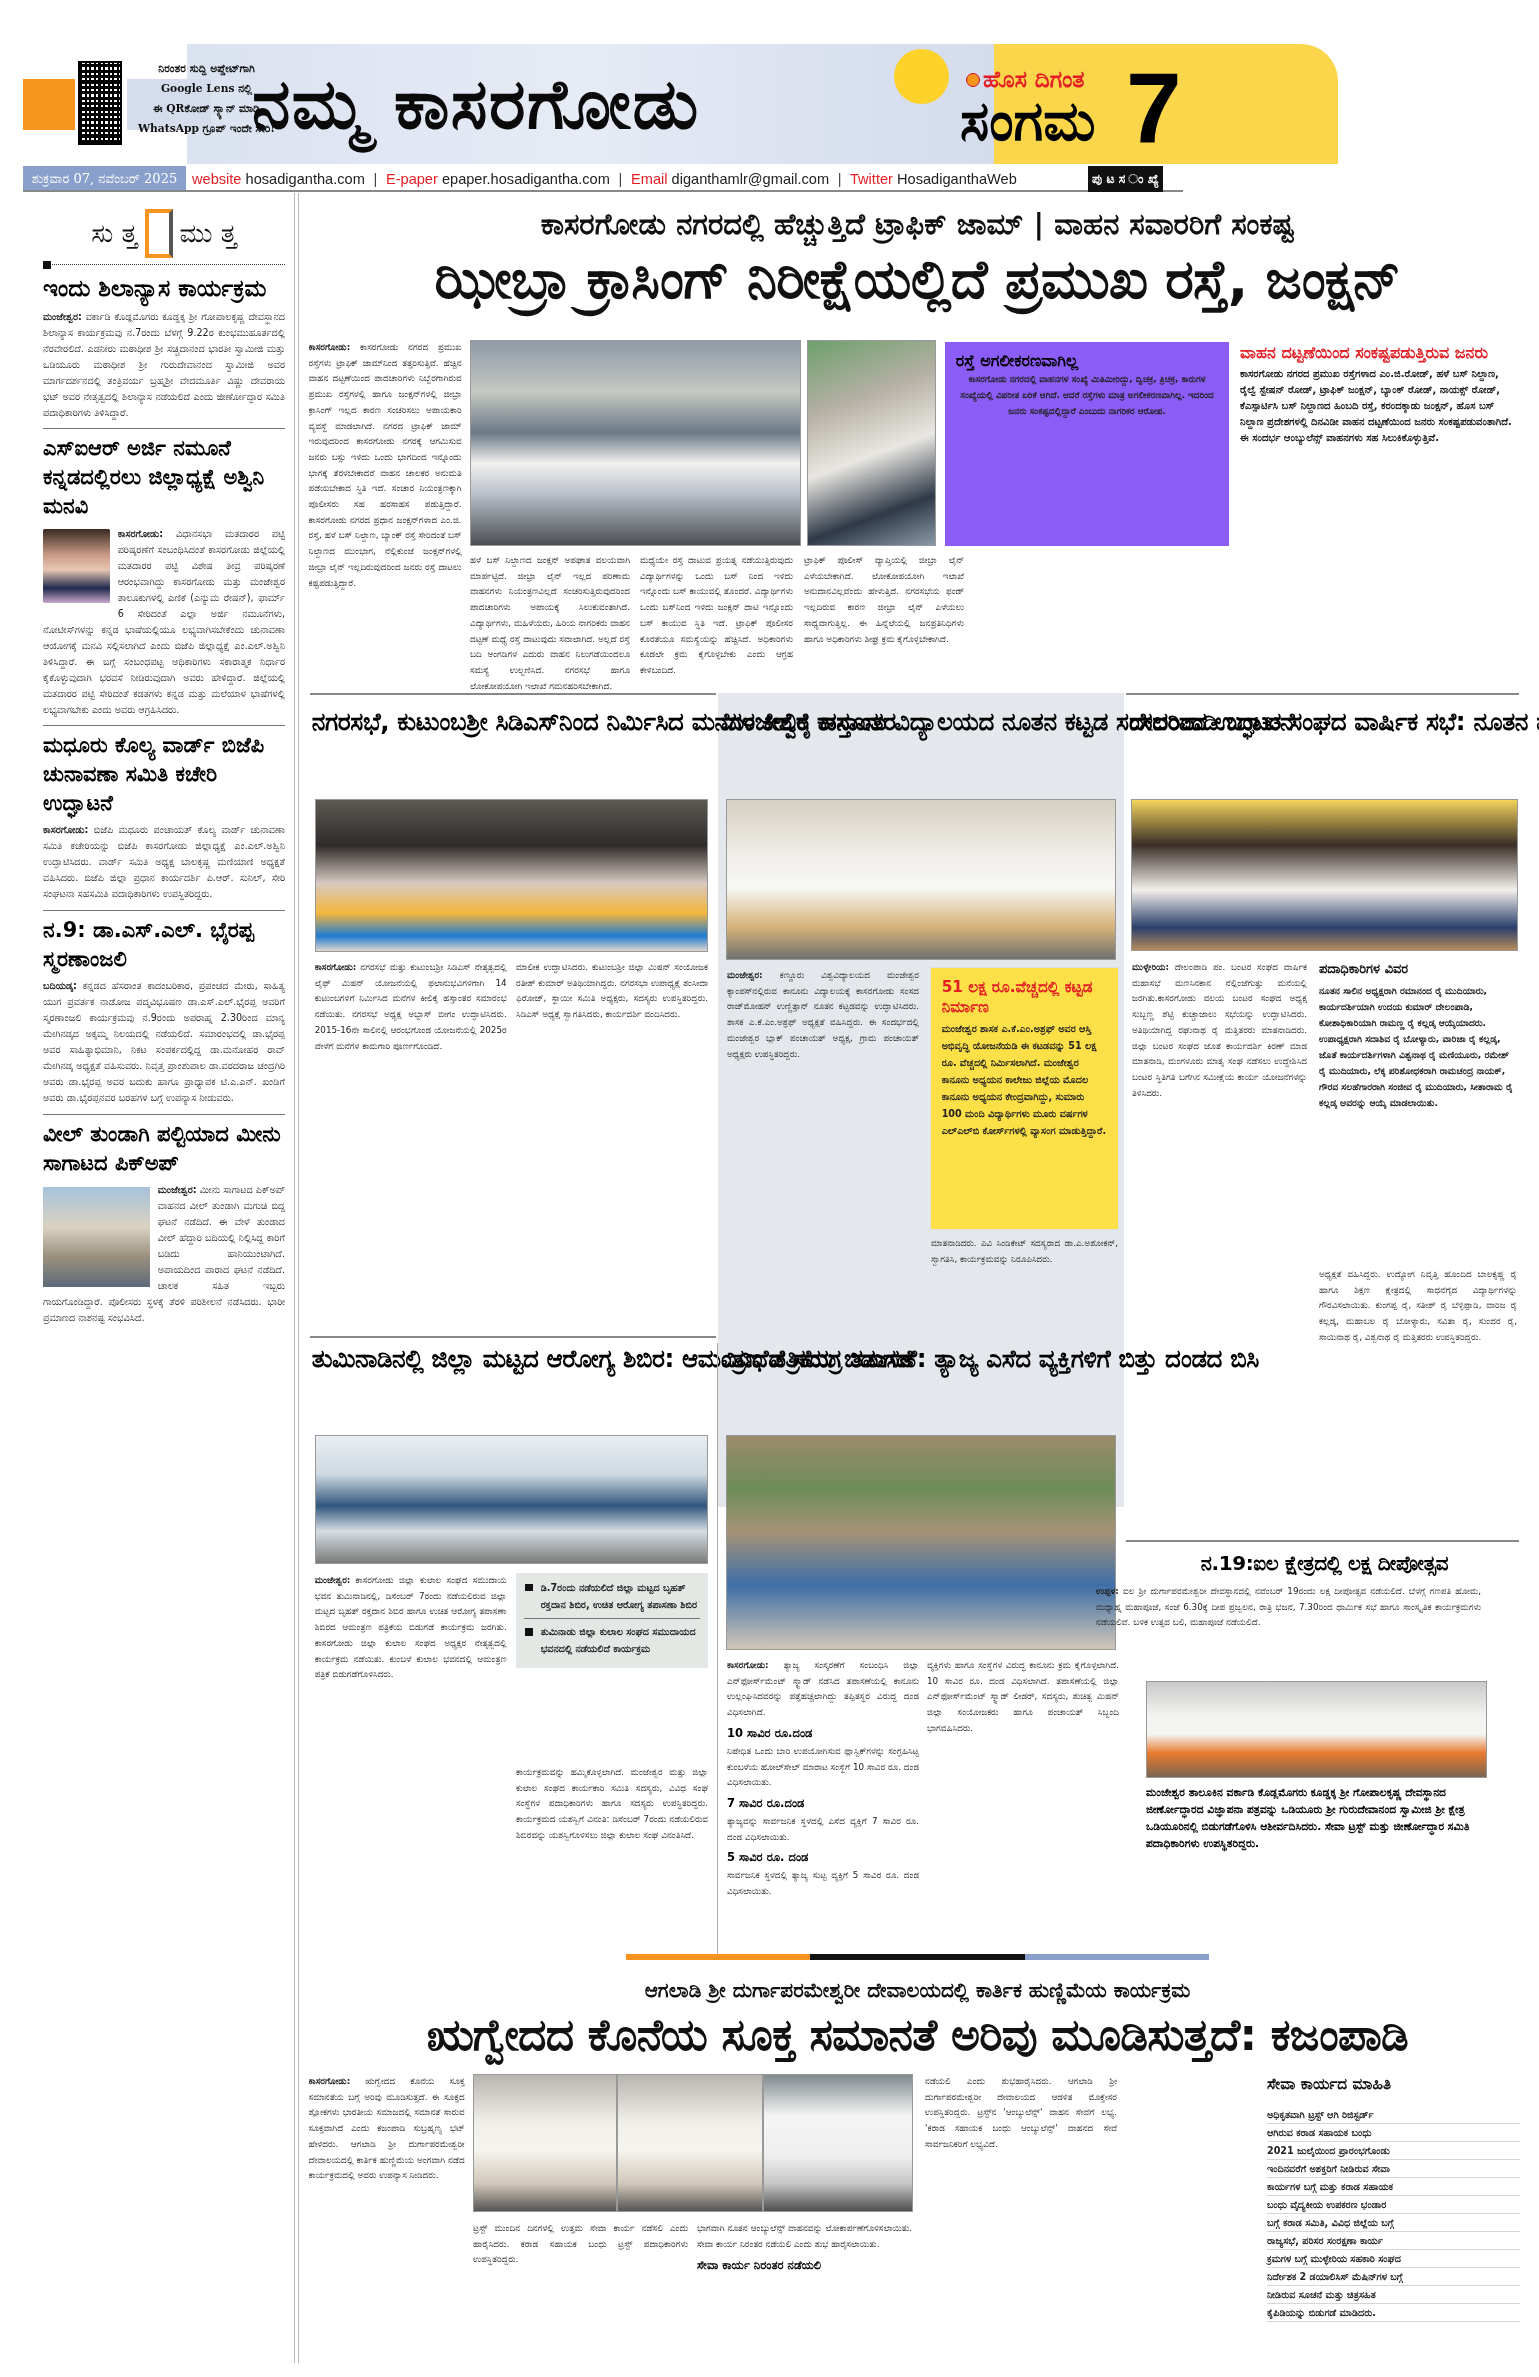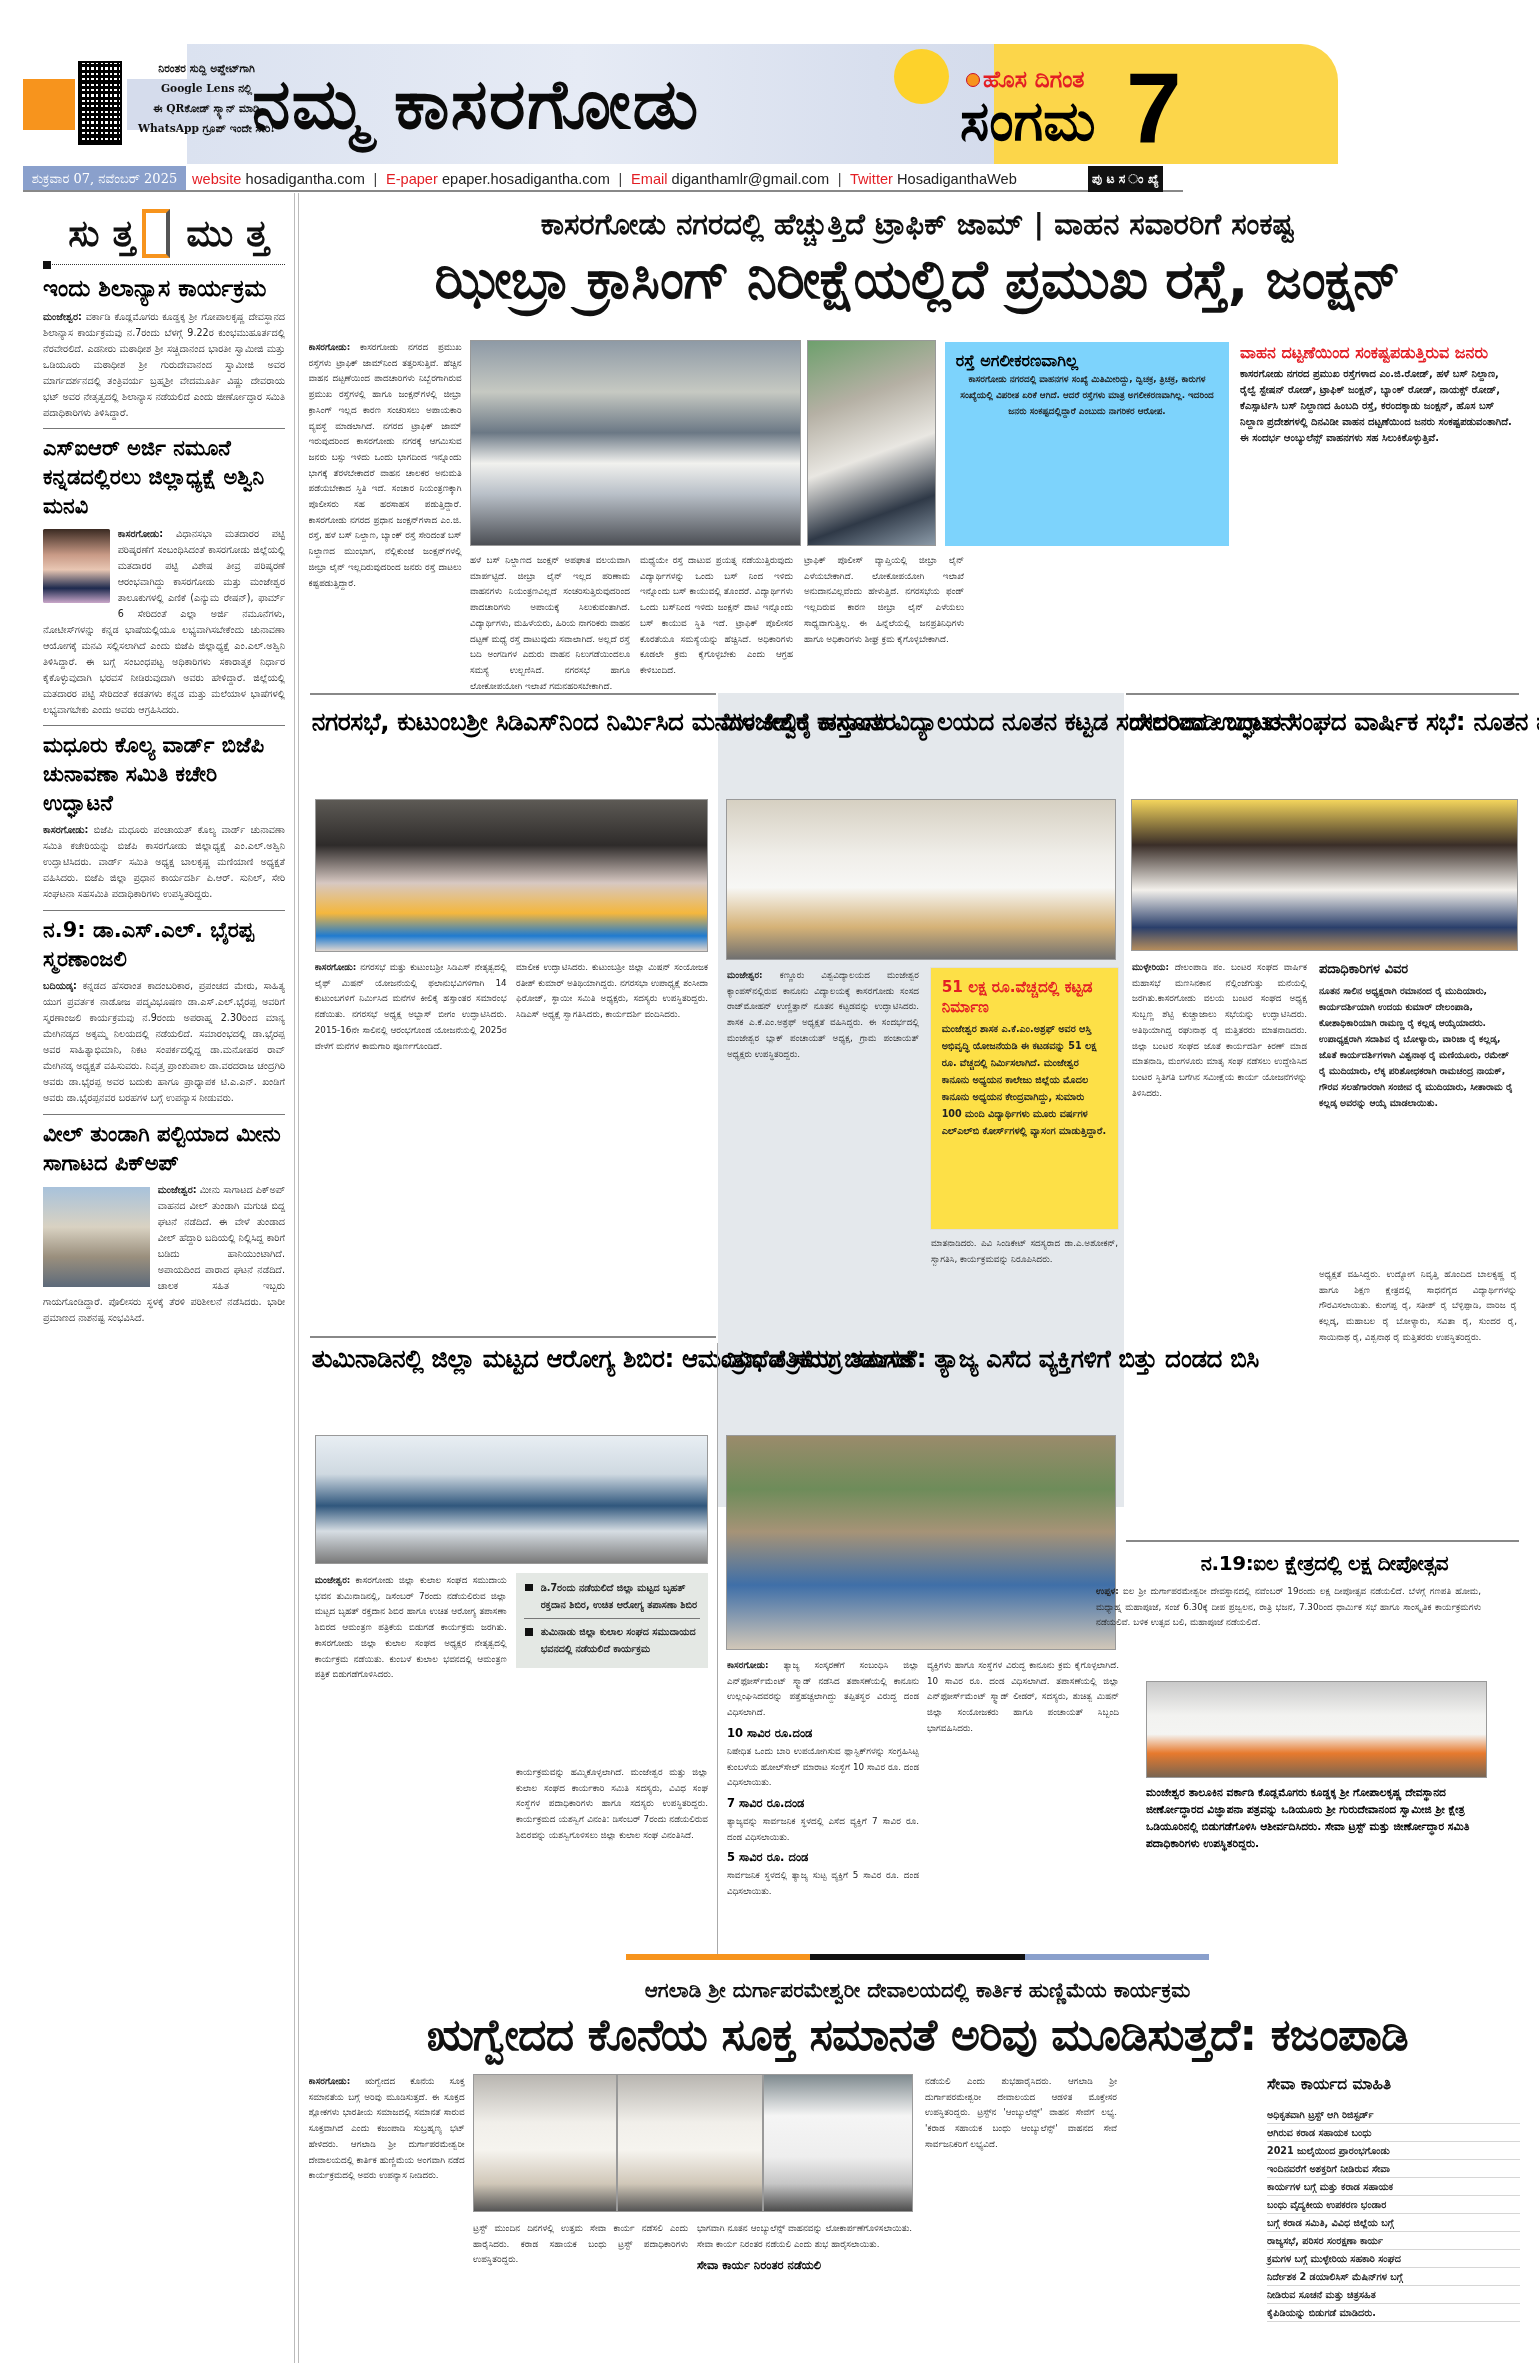--- a/index.html
+++ b/index.html
@@ -29,21 +29,21 @@
   .contact-row .lbl { color: #e31e24; }
   .contact-row .sep { color: #444; margin: 0 4.6px; }
   .contact-rule { position: absolute; left: 186px; top: 190px; width: 997px; height: 1.5px; background: #888; }
   .edition-tag { position: absolute; left: 1088px; top: 166px; width: 75px; height: 26px; background: #111; color: #fff; font-size: 12.3px; line-height: 26px; text-align: center; font-weight: bold; }
   .date-rule { position: absolute; left: 23px; top: 190px; width: 163px; height: 1.5px; background: #888; }
 
   
   .left-col { position: absolute; left: 43px; top: 209px; width: 242px; }
   .col-divider { position: absolute; left: 294px; top: 193px; width: 4.6px; height: 2170px; border-left: 1.5px solid #bbb; border-right: 1.5px solid #bbb; }
   .section-brand { position: relative; height: 61px; text-align: center; }
-  .section-brand .sb-left, .section-brand .sb-right { font-size: 37px; font-weight: bold; line-height: 49px; display: inline-block; vertical-align: top; margin-left: 9px; }
+  .section-brand .sb-left, .section-brand .sb-right { font-size: 26px; font-weight: normal; line-height: 49px; display: inline-block; vertical-align: top; }
   .section-brand .sb-door { display: inline-block; width: 28px; height: 49px; border: 4.6px solid #f7941d; border-right-color: #555; margin: 0 3.1px; vertical-align: top; }
   .section-brand .sb-rule { position: absolute; left: 4.6px; right: 0; bottom: 4.6px; border-top: 1.5px dotted #333; }
   .section-brand .sb-sq { position: absolute; left: 0; bottom: 1.5px; width: 7.7px; height: 7.7px; background: #111; }
 
   .lc-head { font-size: 23px; font-weight: bold; line-height: 31px; margin-top: 3.1px; color: #000; }
   .lc-body { font-size: 9.6px; line-height: 16px; color: #222; text-align: justify; margin-top: 4.6px; }
   .lc-body b { font-weight: bold; }
   .lc-rule { border-top: 1.5px solid #777; margin: 7.7px 0 4.6px; }
   .lc-photo { float: left; width: 67px; height: 74px; margin: 3.1px 7.7px 3.1px 0; background: linear-gradient(180deg,#3a2a22 0%, #c99a86 35%, #e8c6b3 55%, #1e2a4e 80%, #c9a7c9 100%); border-radius: 1.5px; }
   .lc-photo2 { float: left; width: 107px; height: 100px; margin: 4.6px 7.7px 3.1px 0; background: linear-gradient(180deg,#a8c2db 0%, #d9d2c2 40%, #9a8f7d 70%, #5d6a7a 100%); }
@@ -60,21 +60,21 @@
   .ph-traffic2 { background: linear-gradient(160deg,#6ea06d 0%, #b5b0a4 30%, #e9e7e2 55%, #2f3947 80%, #8b9aa8 100%); }
   .ph-group1 { background: linear-gradient(180deg,#5d5a55 0%, #2e2b2a 30%, #d7c8c2 55%, #f4b73d 75%, #1f7bd0 90%, #e0d7d0 100%); }
   .ph-group2 { background: linear-gradient(180deg,#d6d0c2 0%, #f0eee9 35%, #f7f7f5 55%, #d5b277 80%, #707070 100%); }
   .ph-group3 { background: linear-gradient(180deg,#f3d45c 0%, #3a2e28 30%, #f3f0eb 60%, #2a3f6b 85%, #b58d5c 100%); }
   .ph-hall { background: linear-gradient(180deg,#e8eef3 0%, #cfd9e1 30%, #30577d 55%, #d6dde3 75%, #7a7a7a 100%); }
   .ph-waste { background: linear-gradient(180deg,#9a8b6b 0%, #6e8c5a 25%, #a69377 45%, #3f6fa8 70%, #d1c7b8 100%); }
   .ph-temple { background: linear-gradient(180deg,#c9c9c9 0%, #f2f2f0 35%, #f4f4f2 55%, #e77a2e 75%, #7a6551 100%); }
   .ph-temple2 { background: linear-gradient(180deg,#b8b5b0 0%, #f1efea 35%, #f6f4ef 55%, #d0c7b8 80%, #555 100%); }
   .ph-ambulance { background: linear-gradient(180deg,#7f8a8f 0%, #f5f5f5 30%, #eeeeee 60%, #c6c6c6 80%, #4d4d4d 100%); }
 
-  .sidebar-box { position: absolute; background: #7dd3fc; padding: 7.7px 10.7px; }
+  .sidebar-box { position: absolute; background: #8b5cf6; padding: 7.7px 10.7px; }
   .sidebar-box h3 { font-size: 16px; line-height: 21.5px; font-weight: bold; color: #000; }
   .sidebar-box p { font-size: 8.8px; line-height: 15.7px; font-weight: bold; color: #222; margin-top: 1px; text-align: center; }
   .red-head { font-size: 16px; line-height: 20px; font-weight: bold; color: #e31e24; }
   .red-body { font-size: 10px; line-height: 16px; font-weight: bold; color: #222; margin-top: 3.1px; }
 
   .story-head { position: absolute; font-size: 24.5px; font-weight: bold; line-height: 40px; text-align: center; white-space: nowrap; color: #000; letter-spacing: -0.4px; }
   .shaded { position: absolute; background: #e4e8ec; }
   .hrule { position: absolute; height: 1.5px; background: #888; }
   .vrule { position: absolute; width: 0.8px; background: #aaa; }
 

